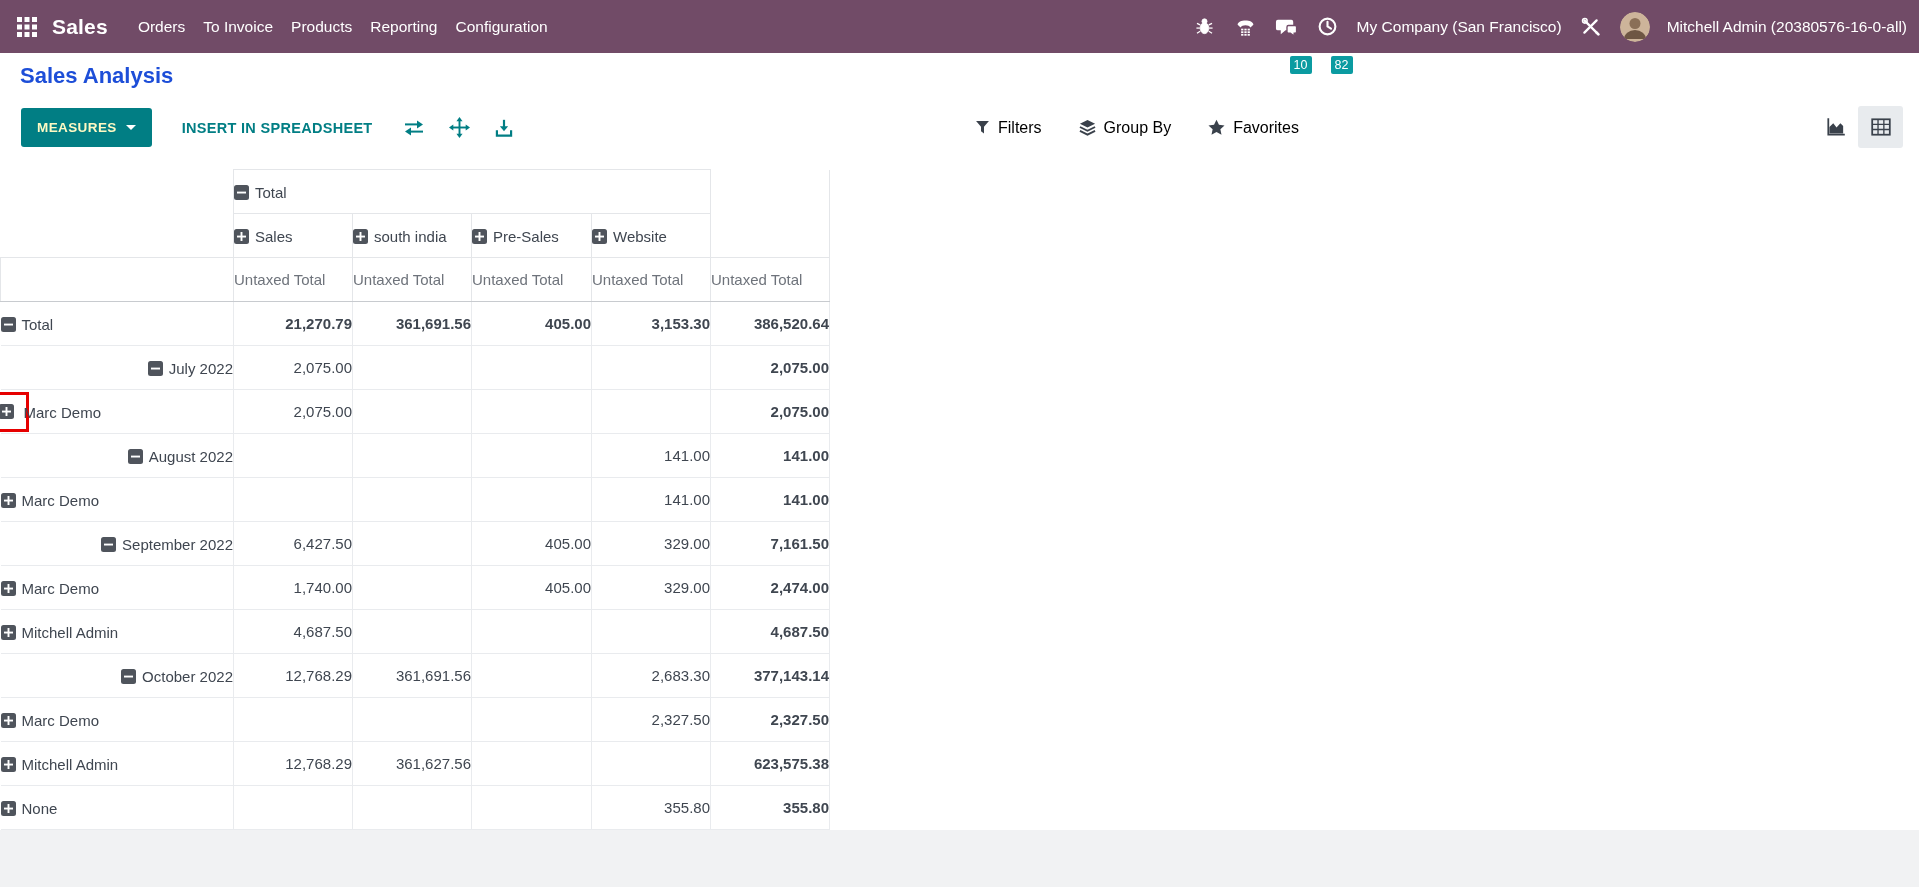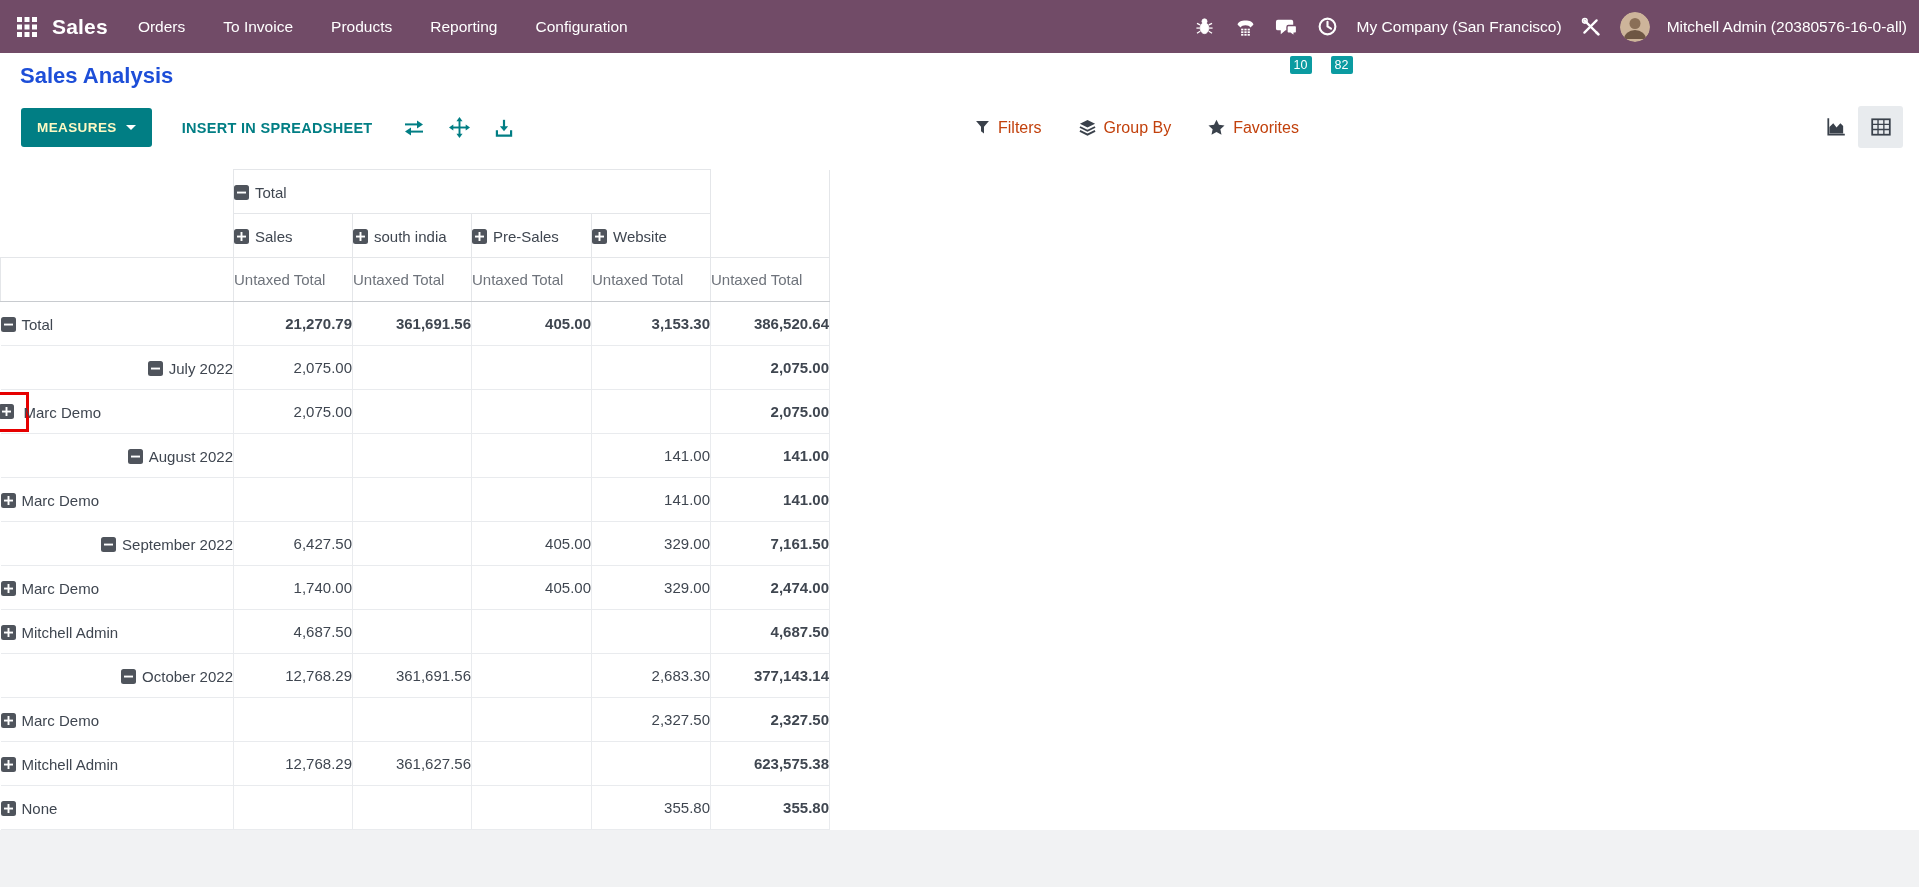--- a/index.html
+++ b/index.html
@@ -10,21 +10,21 @@
     background:#fff; color:#3f4650;
     display:flex; flex-direction:column;
   }
   
   .nav {
     height:53px; flex:0 0 53px; background:#714B67; color:#fff;
     display:flex; align-items:center; padding:0 12px 0 14px;
   }
   .nav .apps { width:26px; height:26px; display:flex; align-items:center; justify-content:center; cursor:pointer; }
   .nav .appname { font-size:21px; font-weight:600; margin:0 10px 0 12px; letter-spacing:.2px; cursor:pointer;}
-  .nav .menu { display:flex; align-items:flex-end; margin-left:20px; gap:38px; font-size:15.5px; }
+  .nav .menu { display:flex; align-items:flex-end; margin-left:20px; gap:18px; font-size:15.5px; }
   .nav .menu span { cursor:pointer; }
   .nav .right { margin-left:auto; display:flex; align-items:center; gap:17px; font-size:15.5px; }
   .icon-wrap { position:relative; display:flex; align-items:center; justify-content:center; width:24px; height:24px; cursor:pointer; }
   .badge {
     position:absolute; top:-7px; left:15px; background:#0b9ba1; color:#fff;
     font-size:12.5px; line-height:1; padding:3px 4px; border-radius:2px; min-width:14px; text-align:center;margin-top:48px;
   }
   .avatar { width:30px; height:30px; border-radius:50%; overflow:hidden; flex:0 0 30px; cursor:pointer; }
   .navtxt { white-space:nowrap; cursor:pointer; }
   
@@ -43,21 +43,21 @@
   .cp-bottom { position:relative; height:57px; flex:0 0 57px; display:flex; align-items:center; padding-left:21px; }
   .btn-measures {
     background:#017e84; color:#fef9c3; border:none; border-radius:3px; cursor:pointer;
     font-family:"Liberation Sans",sans-serif; font-size:13.5px; font-weight:700; letter-spacing:.4px;
     padding:0 16px; height:39px; display:flex; align-items:center; gap:9px;
   }
   .caret-down { width:0; height:0; border-left:5px solid transparent; border-right:5px solid transparent; border-top:5px solid #fff; }
   .btn-insert { background:none; border:none; color:#017e84; font-family:"Liberation Sans",sans-serif;
     font-size:14.5px; font-weight:700; letter-spacing:.3px; margin-left:24px; cursor:pointer; }
   .tool-ic { margin-left:24px; color:#017e84; display:flex; align-items:center; cursor:pointer; }
-  .filter-cluster { position:absolute; left:975px; top:0; height:100%; display:flex; align-items:center; gap:37px; font-size:16px; color:#c2410c; }
+  .filter-cluster { position:absolute; left:975px; top:0; height:100%; display:flex; align-items:center; gap:37px; font-size:16px; color:#000000; }
   .fc-item { display:flex; align-items:center; gap:8px; cursor:pointer; white-space:nowrap; }
   .view-switcher { position:absolute; right:16px; top:7px; display:flex; }
   .vs-btn { width:45px; height:42px; display:flex; align-items:center; justify-content:center; border-radius:3px; cursor:pointer; color:#3a414b; }
   .vs-btn.active { background:#e8ebee; }
   
   .content { background:#fff; }
   table.pivot { border-collapse:collapse; margin-top:13px; table-layout:fixed; font-size:15px; color:#3f4650; }
   table.pivot th, table.pivot td { height:44px; padding:0; }
   thead th { font-weight:400; text-align:left; padding-left:8px; }
   th.corner { border:none; border-right:1px solid #e4e6e9; }

